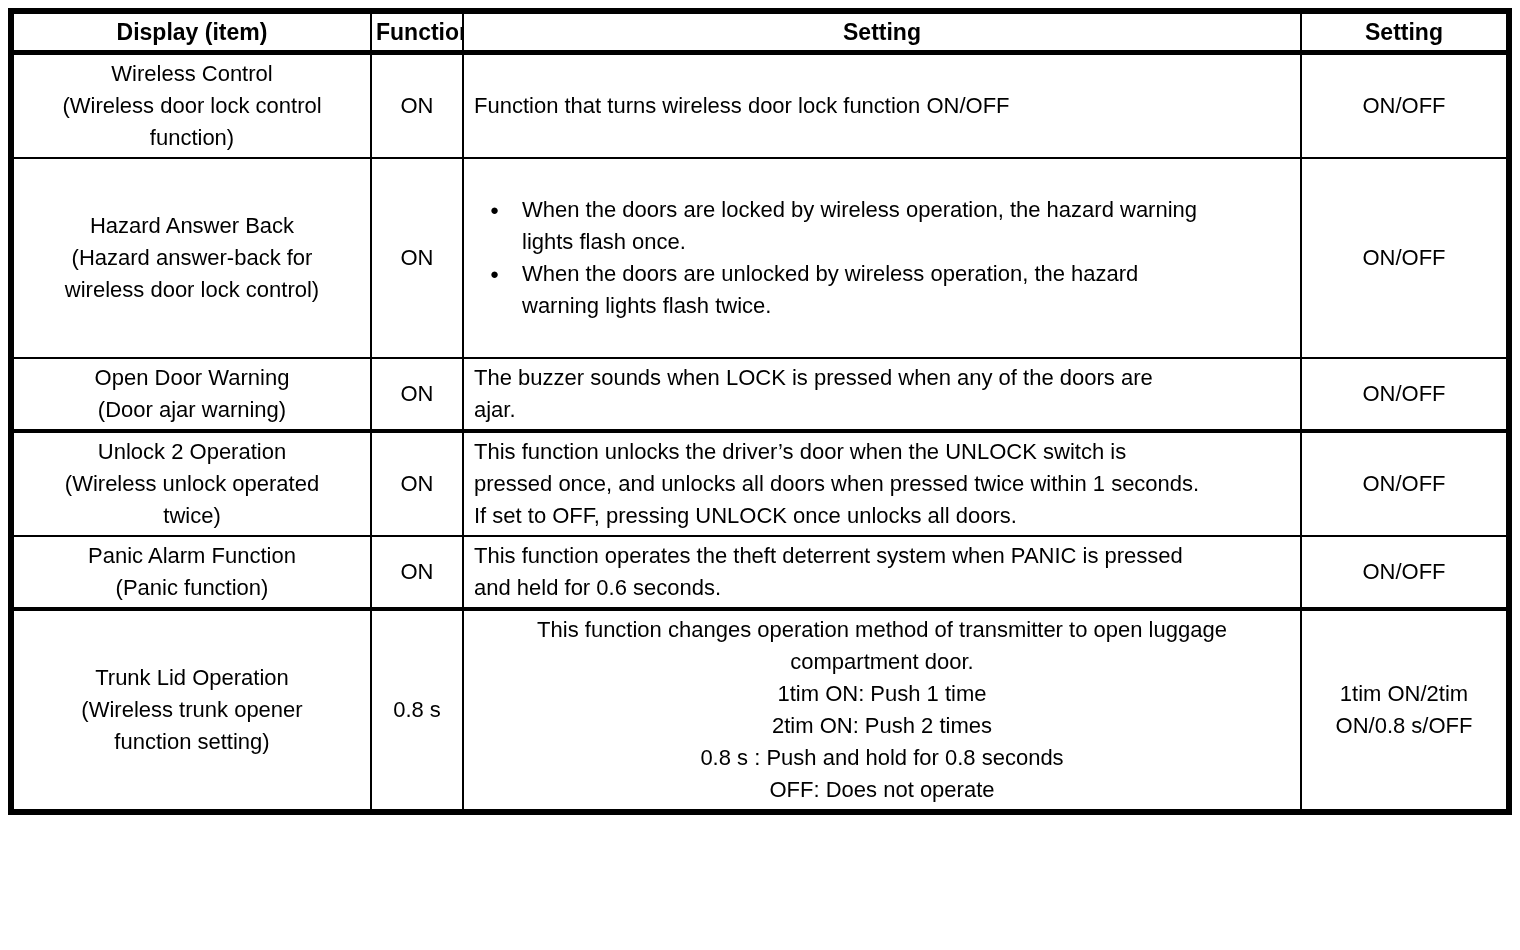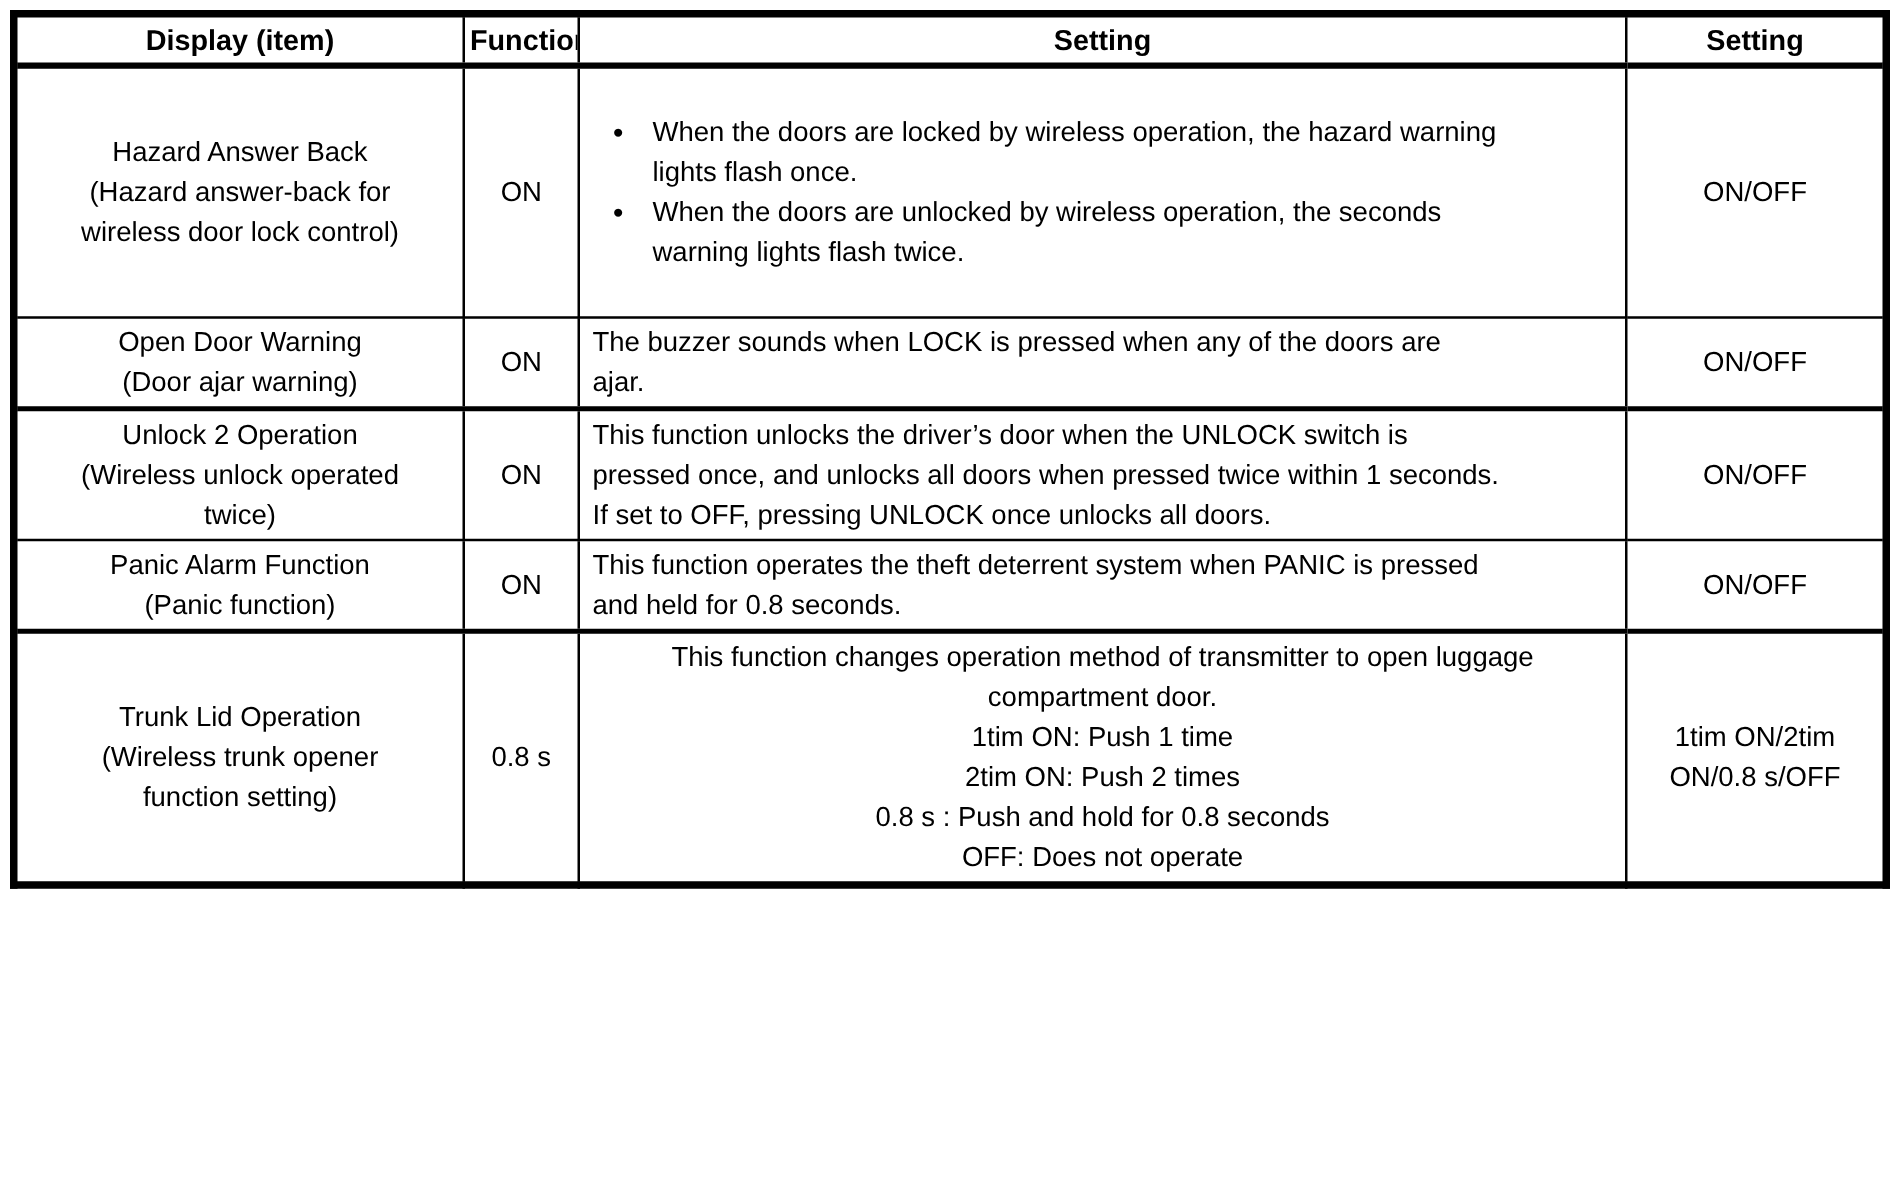--- a/index.html
+++ b/index.html
@@ -36,35 +36,43 @@
       </colgroup>
     <thead>
       <tr>
         <th>Display (item)</th>
         <th>Function</th>
         <th>Setting</th>
         <th>Setting</th>
       </tr>
     </thead>
     <tbody>
+      <tr style="height:102px">
+        <td class="c-display">Wireless Control
+(Wireless door lock control
+function)</td>
+        <td class="c-default">ON</td>
+        <td class="c-function">Function that turns wireless door lock function ON/OFF</td>
+        <td class="c-setting">ON/OFF</td>
+      </tr>
       <tr style="height:136px">
         <td class="c-display">Hazard Answer Back
 (Hazard answer-back for
 wireless door lock control)</td>
         <td class="c-default">ON</td>
         <td class="c-function">
           <div class="bullet-list">
             <div class="bullet-item">
               <span class="bullet-glyph">●</span>
               <span class="bullet-text">When the doors are locked by wireless operation, the hazard warning
 lights flash once.</span>
             </div>
             <div class="bullet-item">
               <span class="bullet-glyph">●</span>
-              <span class="bullet-text">When the doors are unlocked by wireless operation, the seconds
+              <span class="bullet-text">When the doors are unlocked by wireless operation, the hazard
 warning lights flash twice.</span>
             </div>
           </div>
         </td>
         <td class="c-setting">ON/OFF</td>
       </tr>
       <tr style="height:71px">
         <td class="c-display">Open Door Warning
 (Door ajar warning)</td>
         <td class="c-default">ON</td>
@@ -80,21 +88,21 @@
         <td class="c-function">This function unlocks the driver’s door when the UNLOCK switch is
 pressed once, and unlocks all doors when pressed twice within 1 seconds.
 If set to OFF, pressing UNLOCK once unlocks all doors.</td>
         <td class="c-setting">ON/OFF</td>
       </tr>
       <tr style="height:68px">
         <td class="c-display">Panic Alarm Function
 (Panic function)</td>
         <td class="c-default">ON</td>
         <td class="c-function">This function operates the theft deterrent system when PANIC is pressed
-and held for 0.8 seconds.</td>
+and held for 0.6 seconds.</td>
         <td class="c-setting">ON/OFF</td>
       </tr>
       <tr class="thick-top" style="height:196px">
         <td class="c-display">Trunk Lid Operation
 (Wireless trunk opener
 function setting)</td>
         <td class="c-default">0.8 s</td>
         <td class="c-function centered">This function changes operation method of transmitter to open luggage
 compartment door.
 1tim ON: Push 1 time

